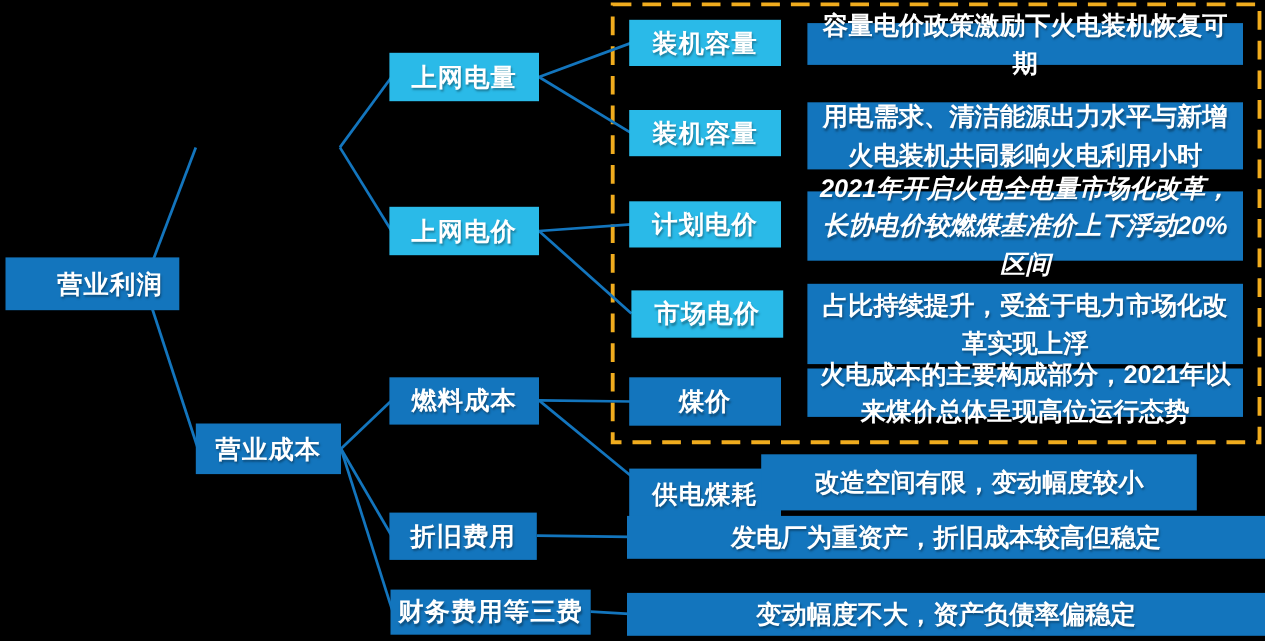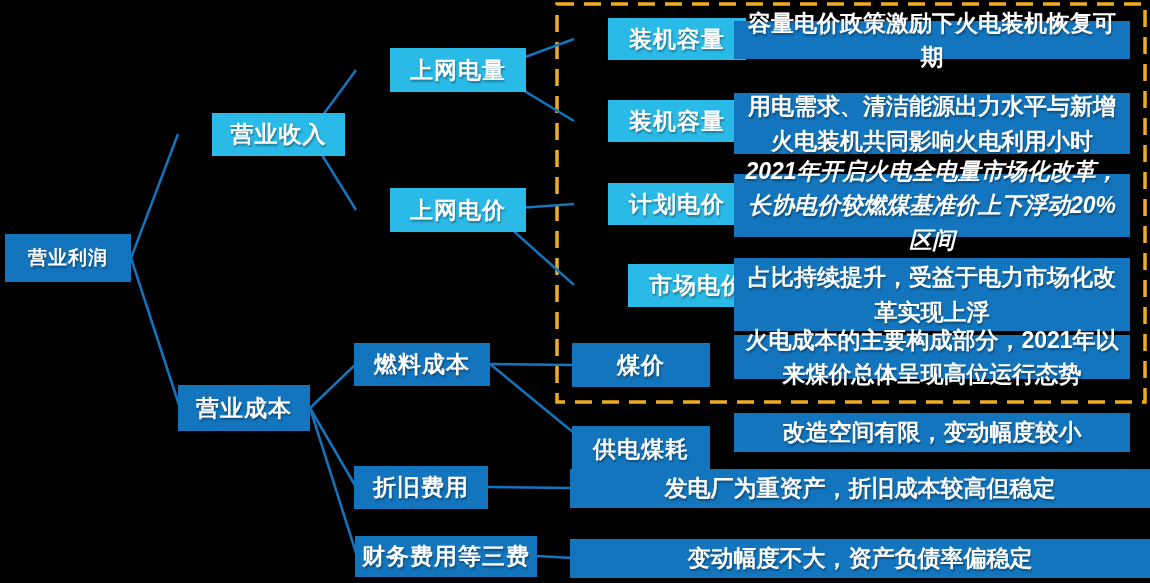--- a/index.html
+++ b/index.html
@@ -37,22 +37,22 @@
     align-items: center;
     justify-content: center;
     color: var(--text, #fff);
     font-weight: bold;
     font-size: 23px;
     letter-spacing: 1px;
     text-shadow: 1px 2px 2px rgba(0,0,0,0.35);
     white-space: nowrap;
   }
   .node.dark { background: var(--dark-blue, #1375BD); }
-  .node.cyan { background: var(--cyan, #2ABAE8); margin-left: 36px; }
-  .node.root { font-size: 19px; }
+  .node.cyan { background: var(--cyan, #2ABAE8); }
+  .node.root { font-size: 23px; padding-left: 32px; }
   .note {
     position: absolute;
     display: flex;
     align-items: center;
     justify-content: center;
     background: var(--dark-blue, #1375BD);
     color: var(--text, #fff);
     font-weight: bold;
     font-size: 23px;
     line-height: 1.5;
@@ -81,55 +81,54 @@
     <line x1="490" y1="210" x2="574" y2="204"></line>
     <line x1="490" y1="210" x2="574" y2="285"></line>
     <line x1="490" y1="364" x2="574" y2="365"></line>
     <line x1="490" y1="364" x2="574" y2="433"></line>
     <line x1="488" y1="487" x2="572" y2="488"></line>
     <line x1="537" y1="556" x2="572" y2="558"></line>
   </svg>
 
   <div class="node dark root" style="left:5px; top:234px; width:126px; height:48px;">营业利润</div>
 
-  <div class="node cyan" style="left:176px; top:113px; width:133px; height:43px;">营业收入</div>
 
   <div class="node dark" style="left:178px; top:385px; width:132px; height:46px;">营业成本</div>
 
   <div class="node cyan" style="left:354px; top:188px; width:136px; height:44px;">上网电价</div>
 
   <div class="node cyan" style="left:354px; top:48px; width:136px; height:44px;">上网电量</div>
 
   <div class="node dark" style="left:354px; top:343px; width:136px; height:43px;">燃料成本</div>
 
   <div class="node dark" style="left:354px; top:466px; width:134px; height:43px;">折旧费用</div>
 
   <div class="node dark" style="left:355px; top:536px; width:182px; height:41px;">财务费用等三费</div>
 
   <div class="node cyan" style="left:572px; top:18px; width:138px; height:42px;">装机容量</div>
 
   <div class="node cyan" style="left:572px; top:100px; width:138px; height:42px;">装机容量</div>
 
   <div class="node cyan" style="left:572px; top:183px; width:138px; height:42px;">计划电价</div>
 
-  <div class="node cyan" style="left:592px; top:264px; width:138px; height:43px;">市场电价</div>
+  <div class="node cyan" style="left:574px; top:264px; width:138px; height:43px;">市场电价</div>
 
   <div class="node dark" style="left:572px; top:343px; width:138px; height:44px;">煤价</div>
 
   <div class="node dark" style="left:572px; top:426px; width:138px; height:47px;">供电煤耗</div>
 
   <div class="note" style="left:734px; top:21px; width:396px; height:38px;">容量电价政策激励下火电装机恢复可期</div>
 
   <div class="note" style="left:734px; top:93px; width:396px; height:61px;">用电需求、清洁能源出力水平与新增火电装机共同影响火电利用小时</div>
 
   <div class="note" style="left:734px; top:174px; width:396px; height:63px;font-style:italic;">2021年开启火电全电量市场化改革，长协电价较燃煤基准价上下浮动20%区间</div>
 
   <div class="note" style="left:734px; top:258px; width:396px; height:73px;">占比持续提升，受益于电力市场化改革实现上浮</div>
 
   <div class="note" style="left:734px; top:335px; width:396px; height:44px;">火电成本的主要构成部分，2021年以来煤价总体呈现高位运行态势</div>
 
-  <div class="note" style="left:734px; top:413px; width:396px; height:39px;">改造空间有限，变动幅度较小</div>
+  <div class="note" style="left:692px; top:413px; width:396px; height:51px;">改造空间有限，变动幅度较小</div>
 
   <div class="note" style="left:570px; top:469px; width:580px; height:39px;">发电厂为重资产，折旧成本较高但稳定</div>
 
   <div class="note" style="left:570px; top:539px; width:580px; height:39px;">变动幅度不大，资产负债率偏稳定</div>
 
 </div>
 
 </body></html>

